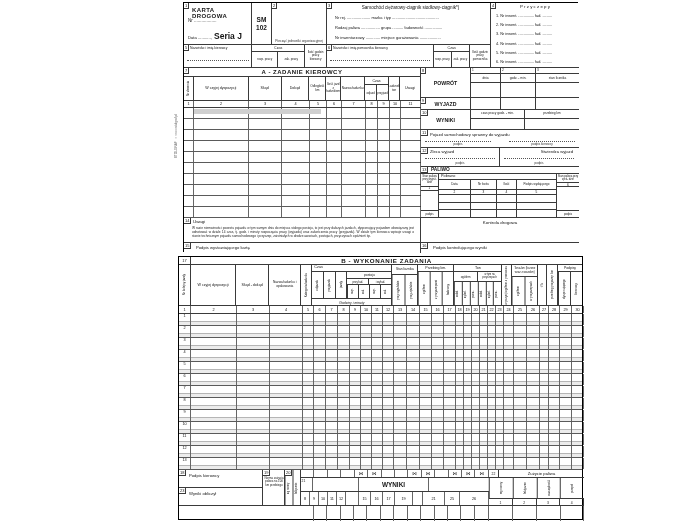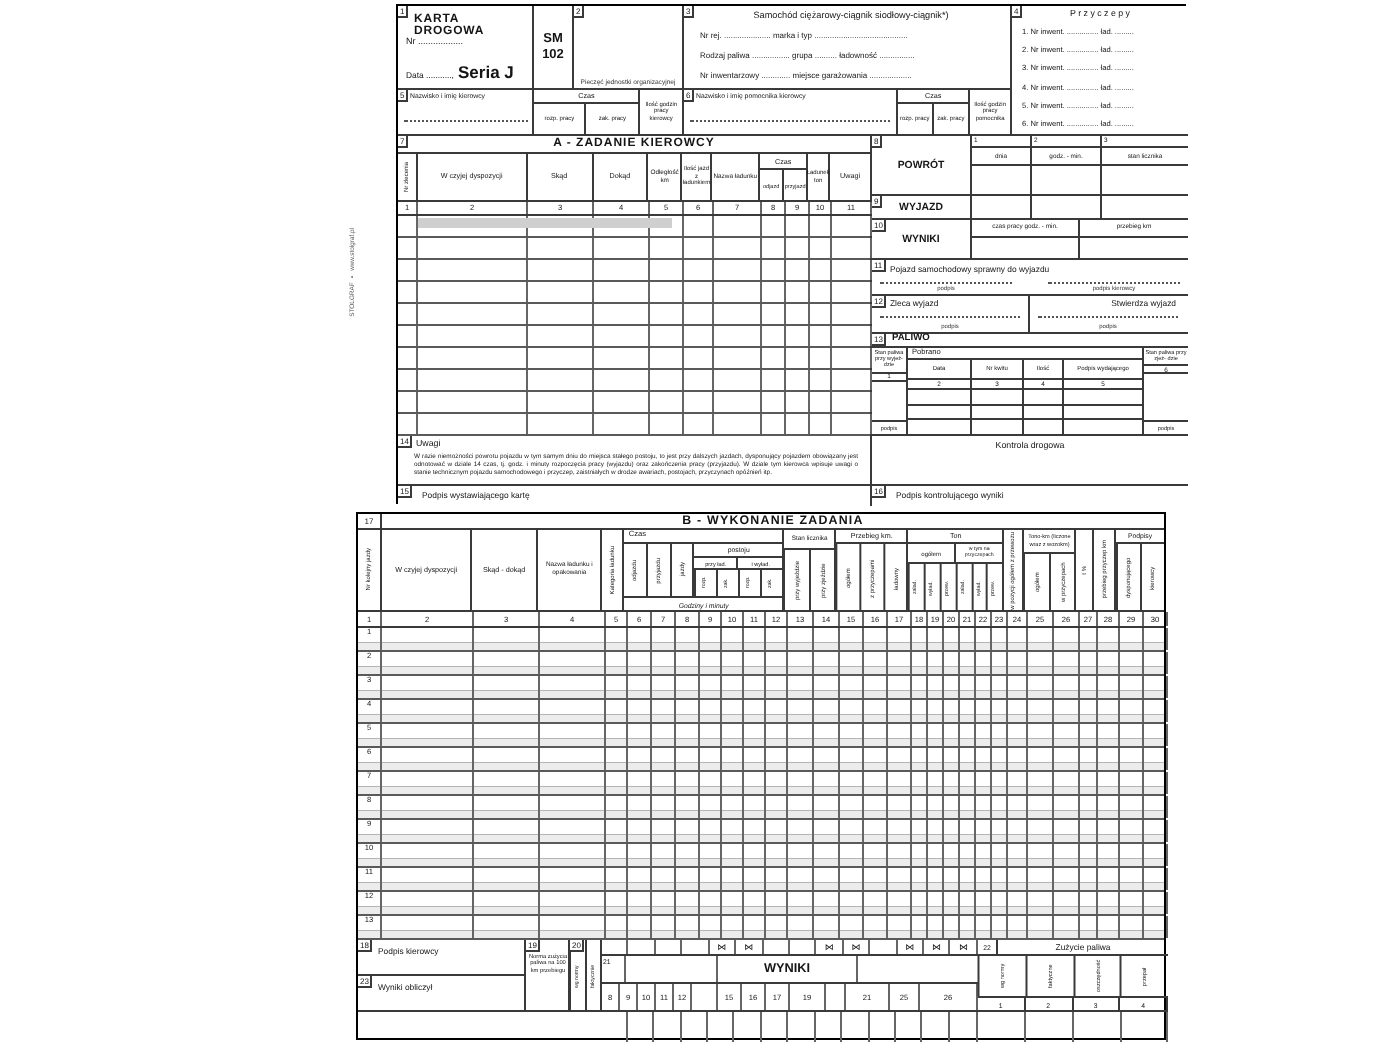--- a/index.html
+++ b/index.html
@@ -29,21 +29,21 @@
 .b{font-weight:bold;}
 </style>
 </head>
 <body>
 <div id="page">
 
 <div class="abs vtc" style="left:172px;top:86px;width:10px;height:100px">
   <span class="vt" style="font-size:3.2px;color:#555">STOLGRAF ▪ www.stolgraf.pl</span>
 </div>
 
-<div class="sheet" style="left:198px;top:2px;width:395px;height:250px">
+<div class="sheet" style="left:183px;top:2px;width:395px;height:250px">
 
   <div class="bx bdr bdb" style="left:0;top:0;width:68px;height:42px">
     <span class="num">1</span>
     <div class="abs b" style="left:8px;top:4px;font-size:6px;letter-spacing:.4px">KARTA DROGOWA</div>
     <div class="abs" style="left:4px;top:15px;font-size:4.5px">Nr  ..................</div>
     <div class="abs" style="left:4px;top:32px;font-size:4.2px">Data ...........,</div>
     <div class="abs b" style="left:30px;top:28px;font-size:8.5px">Seria J</div>
   </div>
 
   <div class="bx bdr bdb ctr" style="left:68px;top:0;width:20px;height:42px">

